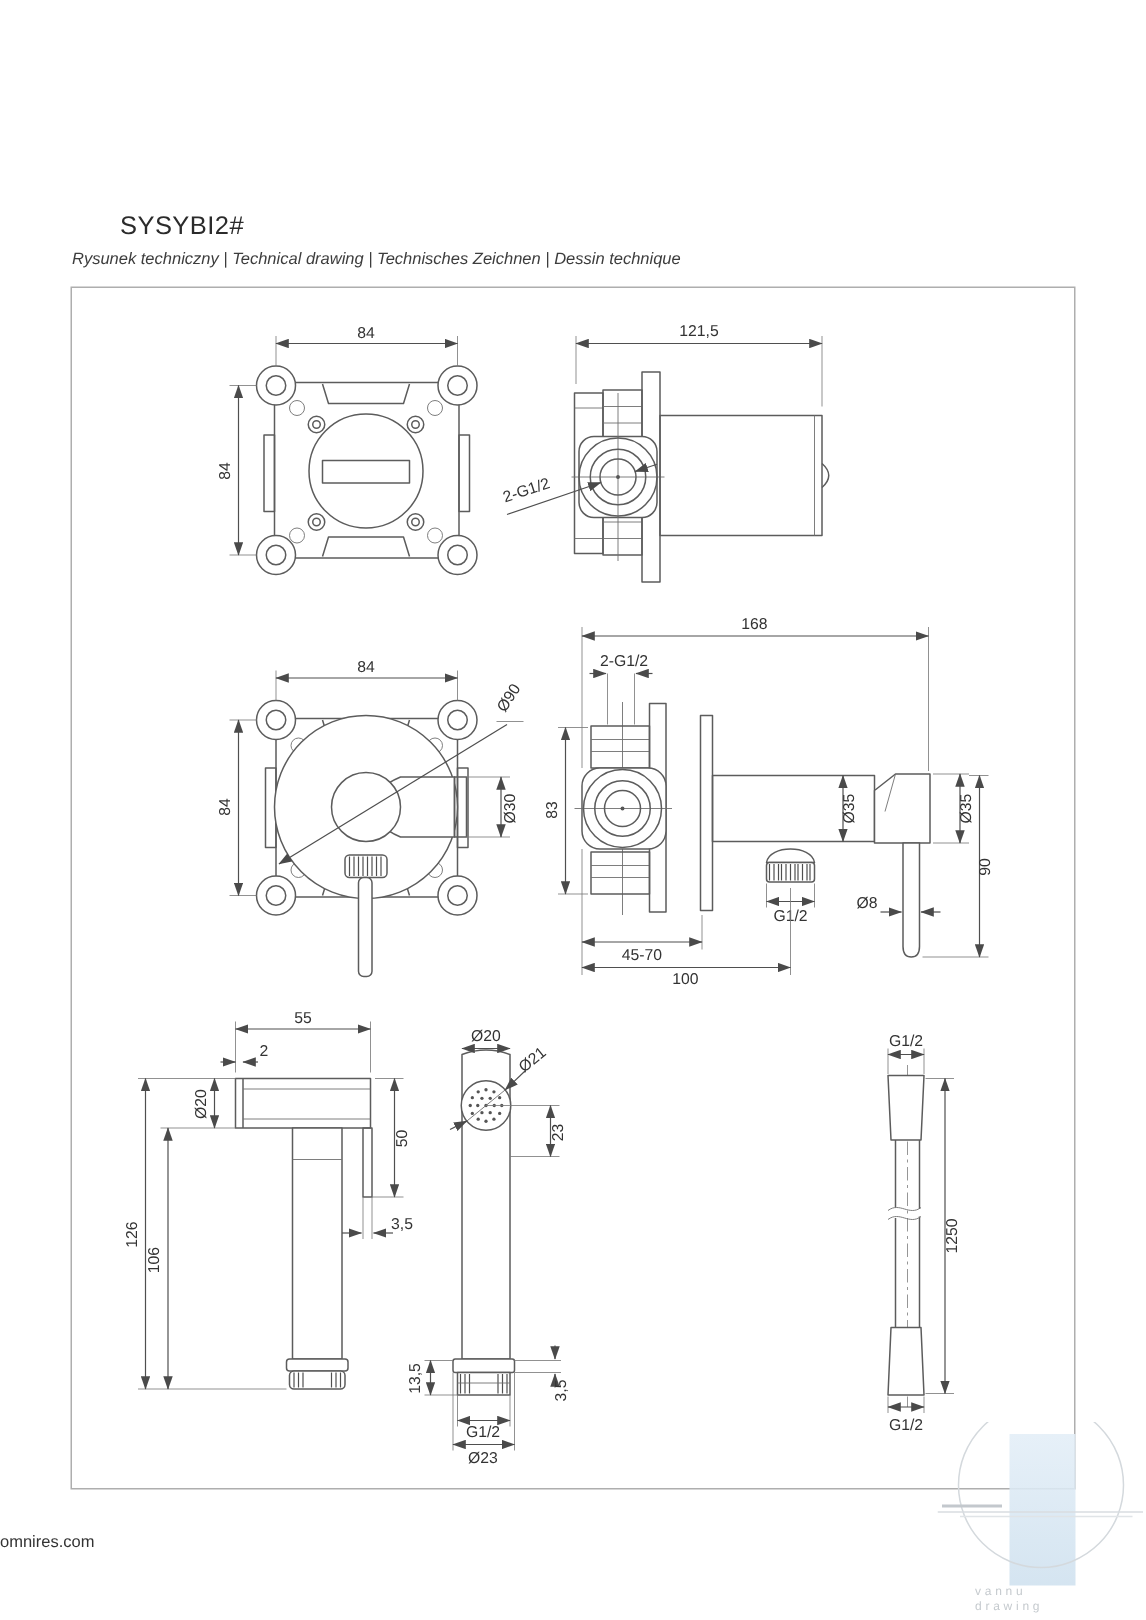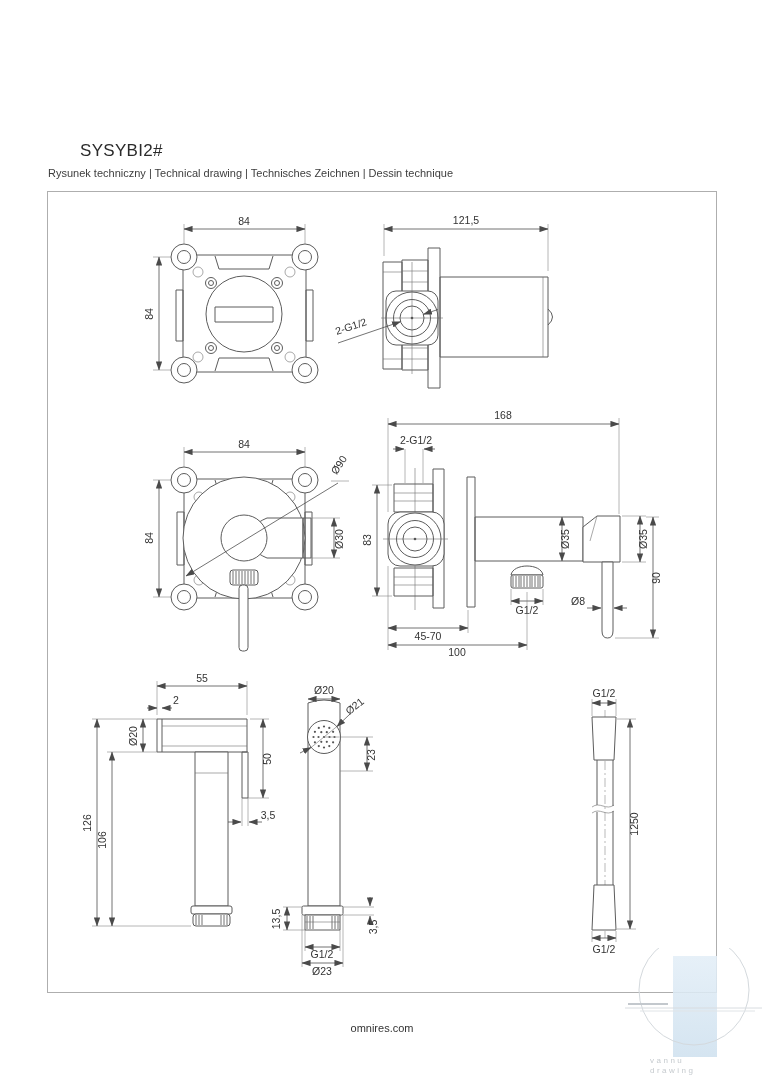--- a/index.html
+++ b/index.html
@@ -1,23 +1,23 @@
 <!DOCTYPE html>
 <html><head>
 <meta charset="utf-8">
 <style>
   html,body{margin:0;padding:0;background:#fff;}
   .sheet{position:relative;width:764px;height:1080px;background:#fff;overflow:hidden;
          font-family:"Liberation Sans",sans-serif;}
   .brand{position:absolute;top:64px;right:42px;font-size:27px;font-weight:300;
          letter-spacing:6px;color:#2d2d32;}
   .title{position:absolute;left:48px;top:141px;font-size:17px;color:#2b2b2b;letter-spacing:.3px;margin-left:32px;}
-  .subtitle{position:absolute;left:48px;top:167px;font-size:11px;color:#3d3d3d;}
+  .subtitle{position:absolute;left:48px;top:167px;font-size:11px;color:#3d3d3d;font-style:italic;}
   .frame{position:absolute;left:47px;top:191px;width:668px;height:800px;border:1px solid #aeaeae;}
-  .footer{position:absolute;left:0;right:0;top:1022px;text-align:center;font-size:11px;color:#333;}
+  .footer{position:absolute;left:0;right:0;top:1022px;text-align:left;font-size:11px;color:#333;}
   .canvas{position:absolute;left:0;top:0;}
   
   .wm-bar{position:absolute;left:673px;top:956px;width:44px;height:101px;
           background:linear-gradient(180deg,#e3eef7 0%,#cfe1ef 100%);opacity:.88;}
   .wm-svg{position:absolute;left:625px;top:948px;}
   .wm-text{position:absolute;left:650px;top:1056px;width:80px;text-align:left;
            font-size:8px;letter-spacing:2.5px;color:#c5cace;line-height:1.25;}
   
   .ol{fill:none;stroke:#5c5c5c;stroke-width:1;stroke-linejoin:round;}
   .olf{fill:#fff;stroke:#5c5c5c;stroke-width:1;stroke-linejoin:round;}

